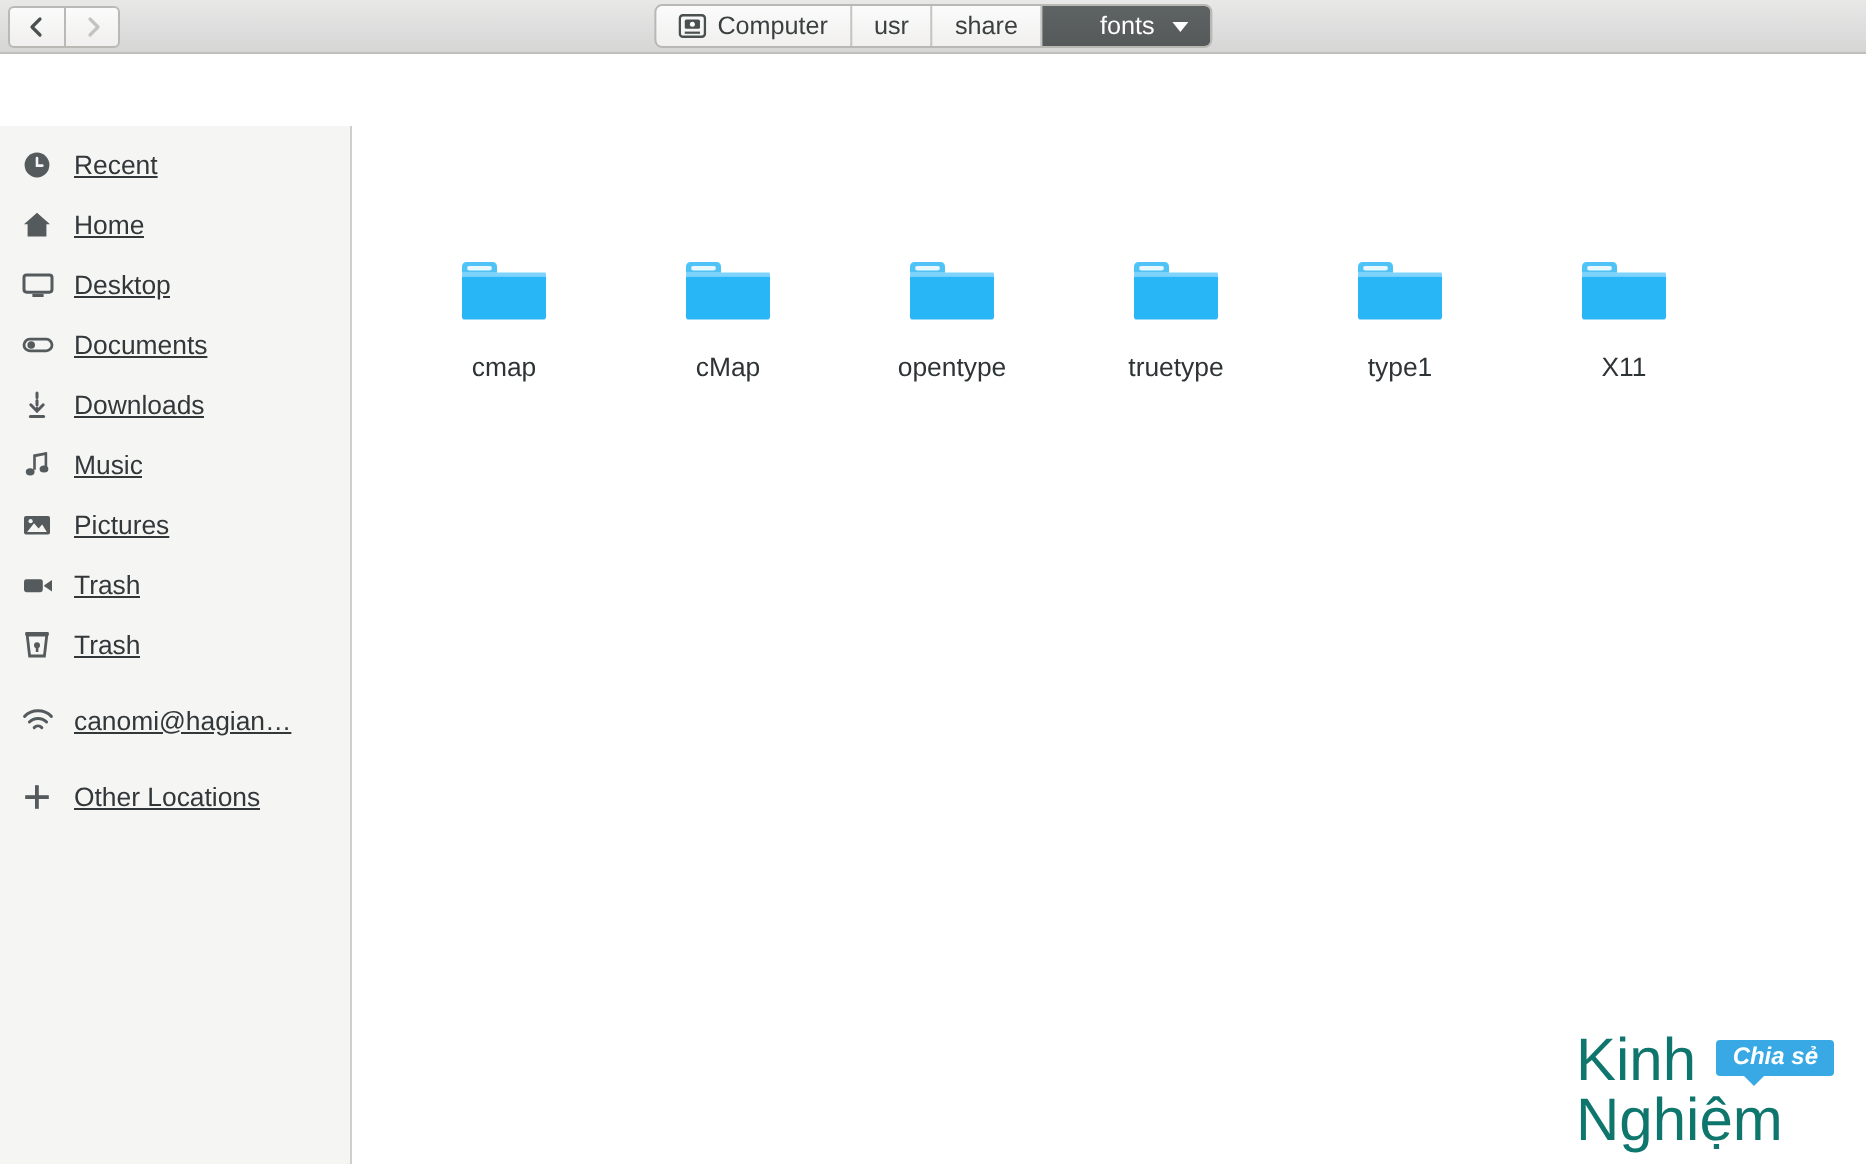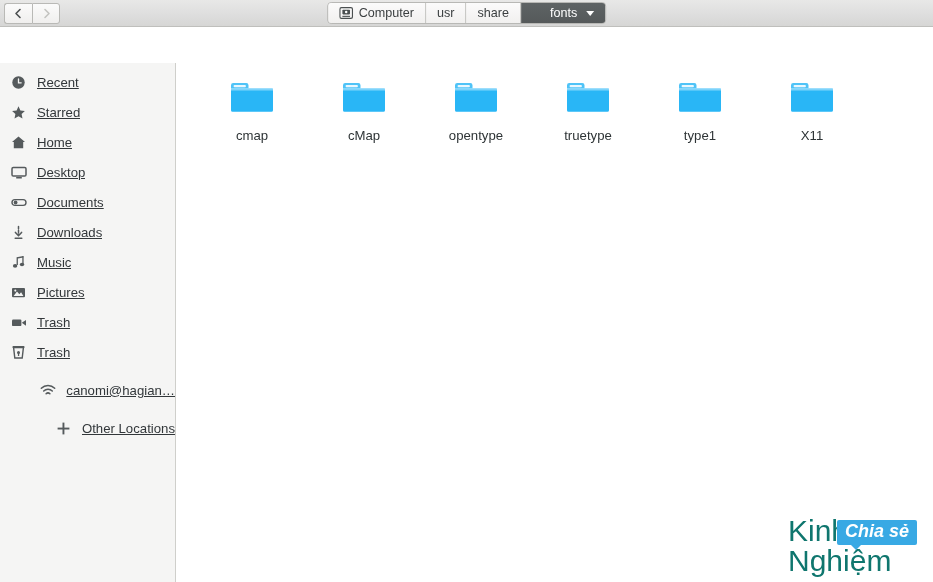--- a/index.html
+++ b/index.html
@@ -119,21 +119,21 @@
     overflow: hidden;
   }
   .side-item {
     height: 30px;
     display: flex;
     align-items: center;
     padding-left: 10px;
     gap: 10px;
     cursor: default;
   }
-  .side-item.gap-top { margin-top: 8px; justify-content: flex-end; }
+  .side-item.gap-top { margin-top: 8px; }
   .side-ico {
     width: 17px;
     height: 17px;
     display: flex;
     align-items: center;
     justify-content: center;
     flex: 0 0 17px;
   }
   .side-ico svg { display: block; }
   .side-label {
@@ -151,20 +151,21 @@
   .fileview {
     flex: 1;
     background: #ffffff;
     position: relative;
     overflow: hidden;
   }
   .grid {
     display: flex;
     flex-wrap: wrap;
     padding: 14px 0 0 20px;
+    margin-top: 48px;
   }
   .file-item {
     width: 112px;
     display: flex;
     flex-direction: column;
     align-items: center;
     padding-top: 2px;
     cursor: default;
   }
   .folder-icon {
@@ -216,21 +217,21 @@
     color: #0f766e;
     line-height: 1;
     font-family: "Liberation Sans", sans-serif;
   }
   .wm-badge {
     position: absolute;
     right: 8px;
     top: 2px;
     background: #38a9e4;
     color: #ffffff;
-    font-size: 18px;
+    font-size: 12px;
     font-weight: bold;
     font-style: italic;
     padding: 2px 8px 3px 8px;
     border-radius: 2px;
     line-height: 1.1;
   }
   .wm-badge:after {
     content: "";
     position: absolute;
     left: 14px;
@@ -292,28 +293,20 @@
       <div class="side-item">
         <span class="side-ico">
           <svg width="15" height="15" viewBox="0 0 15 15">
             <circle class="ic" cx="7.5" cy="7.5" r="6.2"></circle>
             <polyline points="7.5,4 7.5,7.8 10.2,7.8" stroke="#f5f5f4" stroke-width="1.3" fill="none" stroke-linecap="round"></polyline>
           </svg>
         </span>
         <span class="side-label">Recent</span>
       </div>
 
-      <div class="side-item">
-        <span class="side-ico">
-          <svg width="15" height="15" viewBox="0 0 15 15">
-            <polygon class="ic" points="7.5,1.3 9.4,5.4 13.9,5.9 10.6,9 11.5,13.4 7.5,11.2 3.5,13.4 4.4,9 1.1,5.9 5.6,5.4"></polygon>
-          </svg>
-        </span>
-        <span class="side-label">Starred</span>
-      </div>
 
       <div class="side-item">
         <span class="side-ico">
           <svg width="15" height="15" viewBox="0 0 15 15">
             <path class="ic" d="M7.5 1.4 L14 7.1 L12.2 7.1 L12.2 13.3 L2.8 13.3 L2.8 7.1 L1 7.1 Z"></path>
           </svg>
         </span>
         <span class="side-label">Home</span>
       </div>
 

